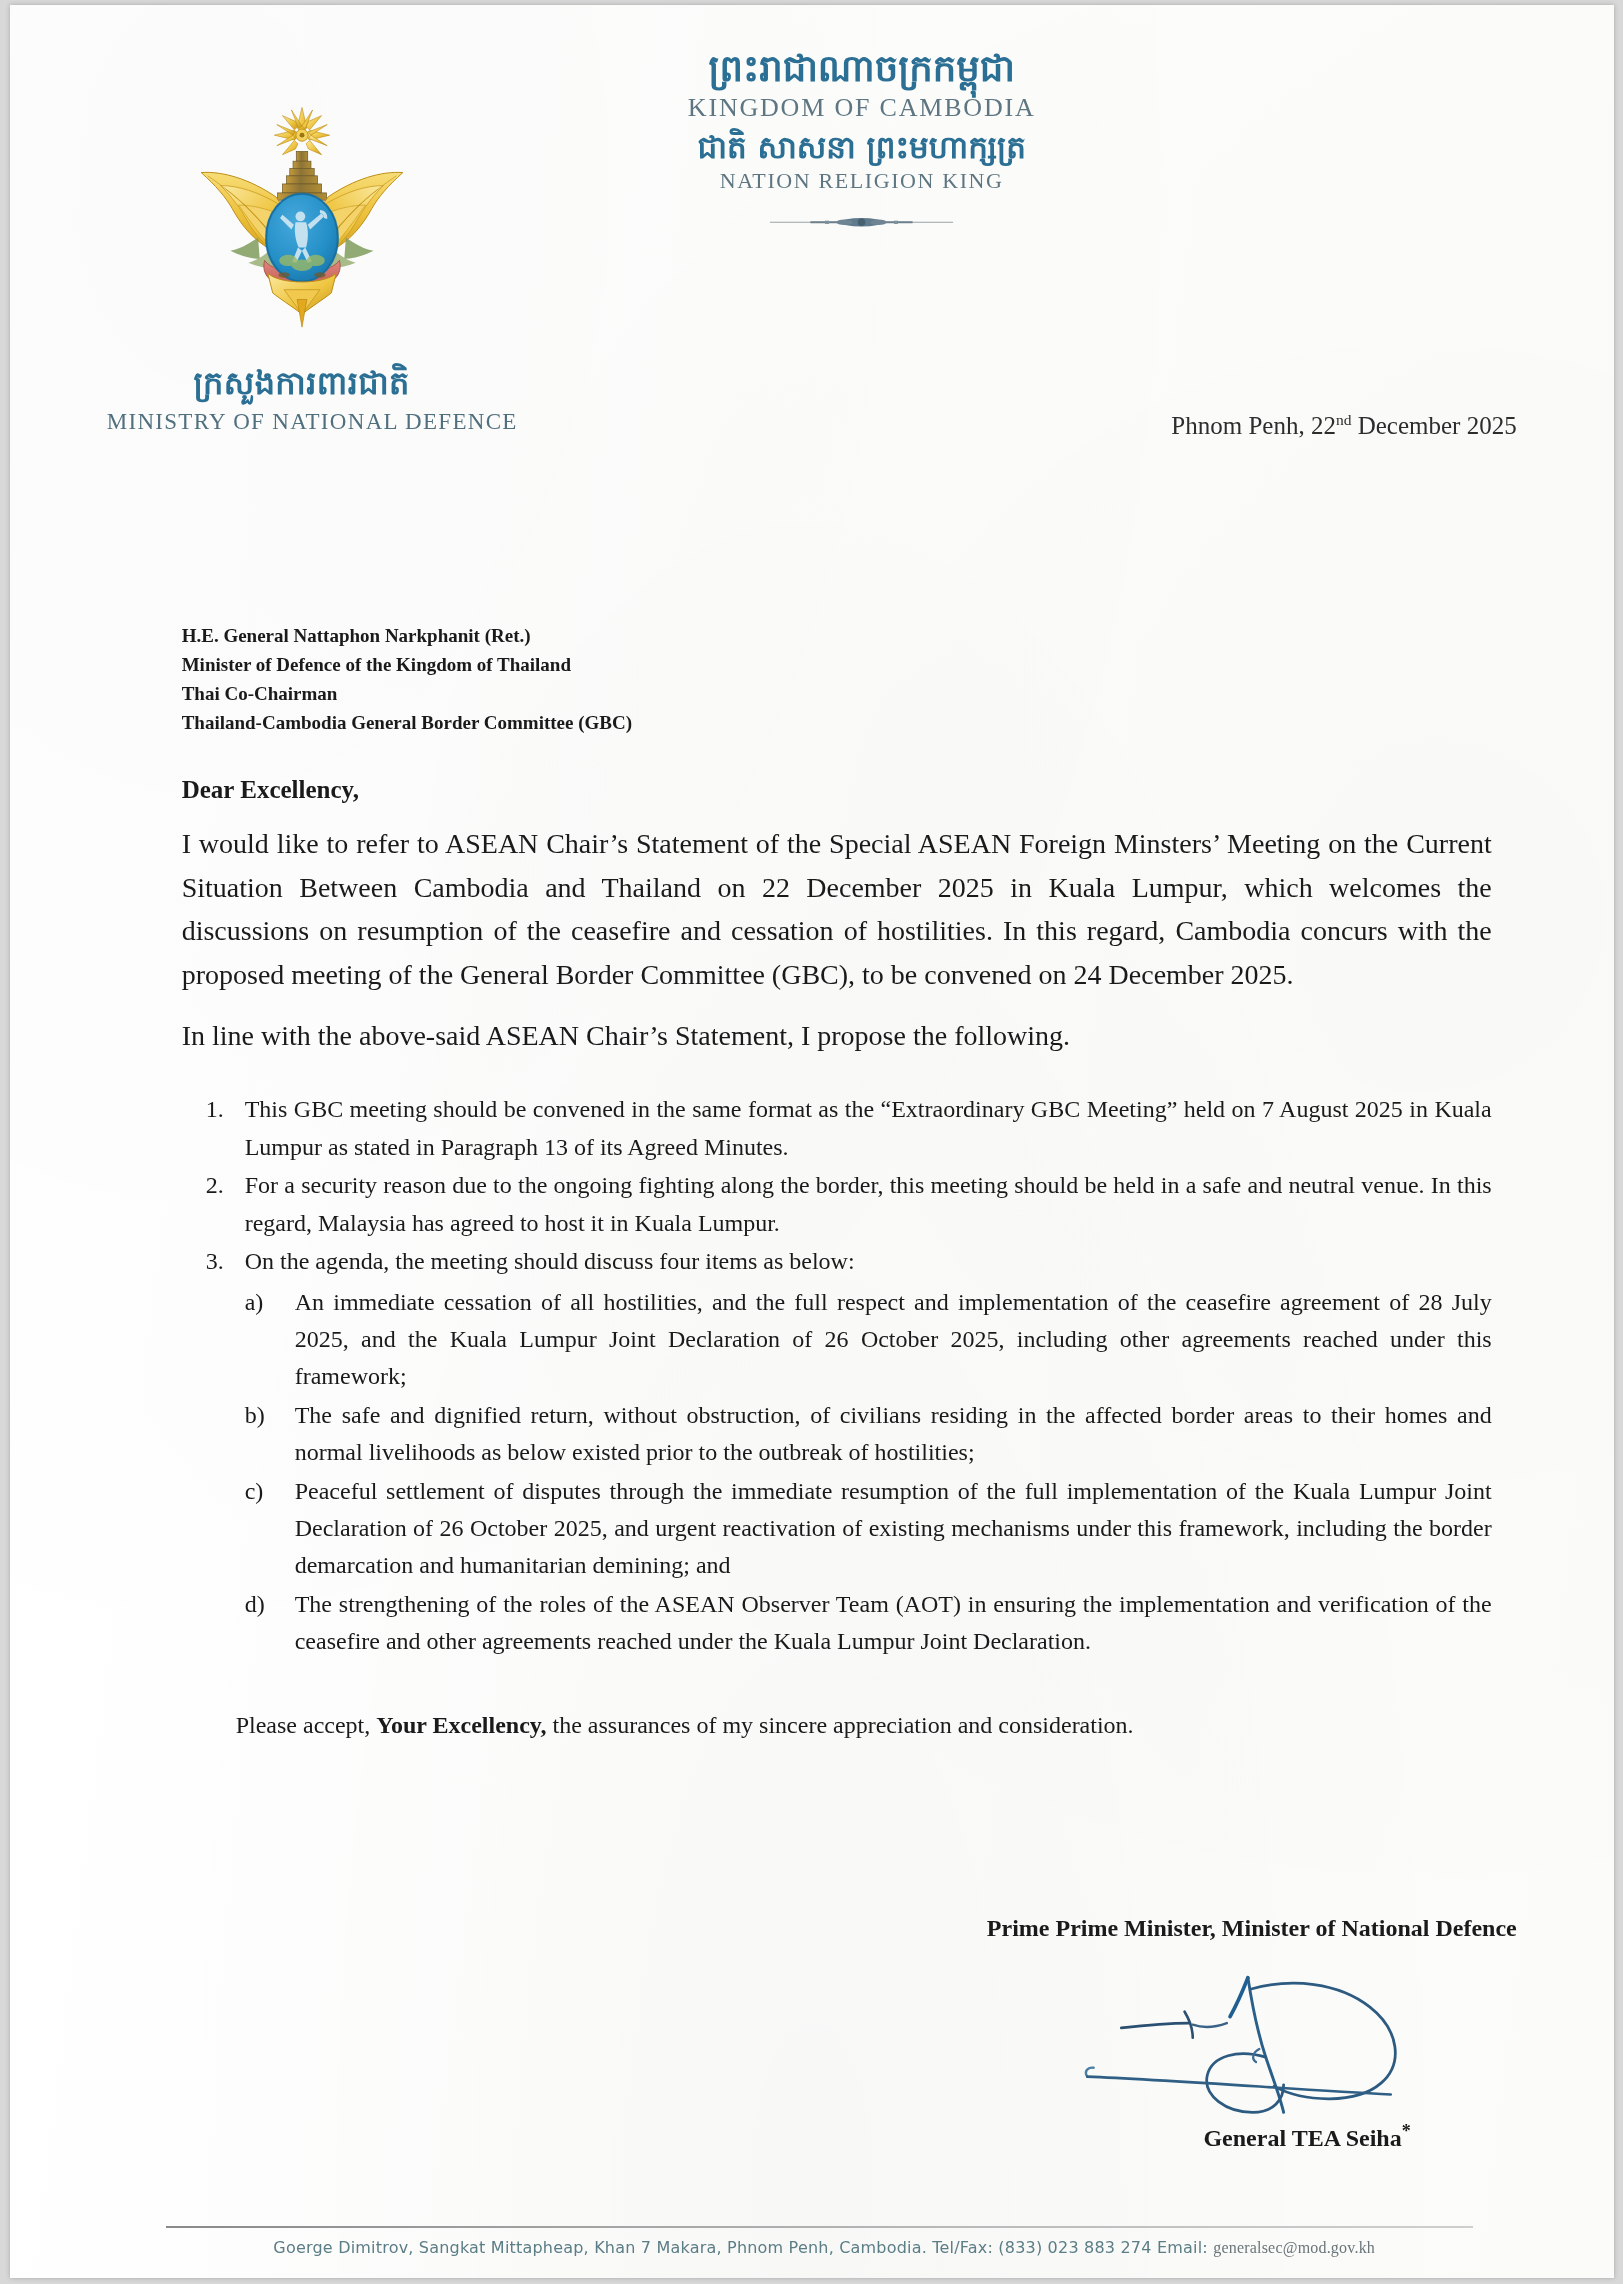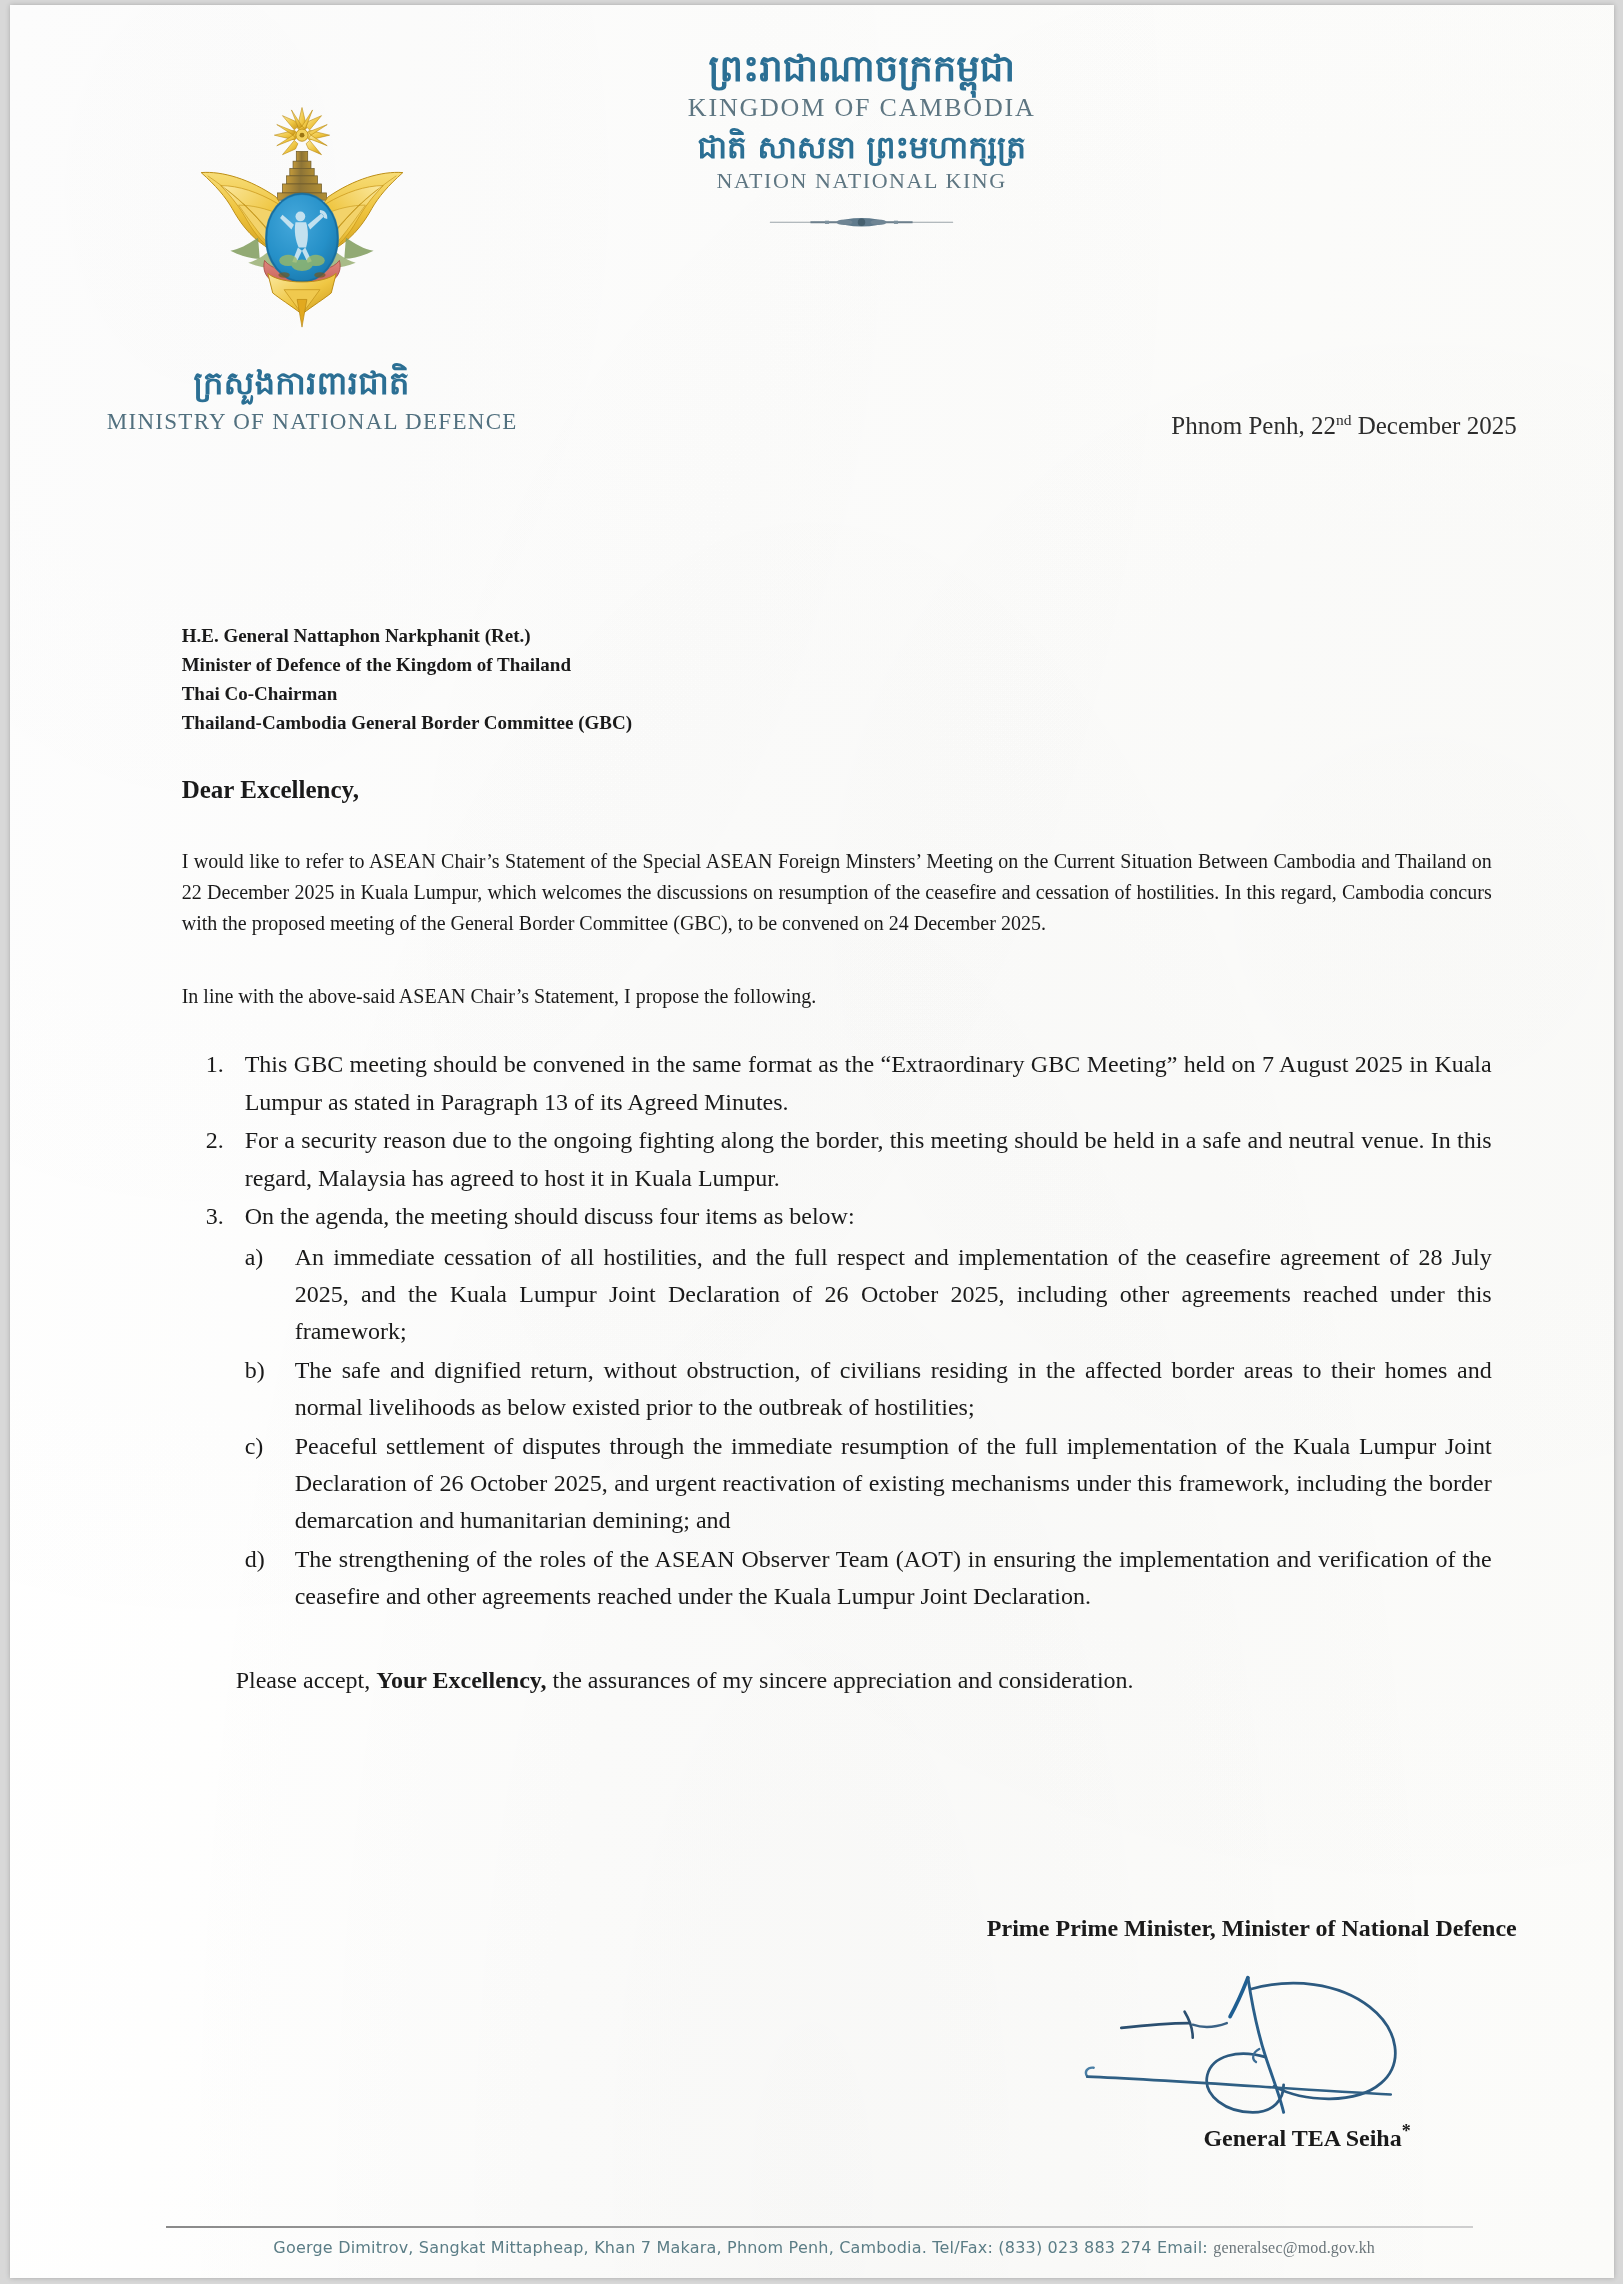--- a/index.html
+++ b/index.html
@@ -145,24 +145,24 @@
   }
   .addressee div { white-space: nowrap; }
 
   .salutation {
     font-size: 25px;
     font-weight: 700;
     margin-top: 39px;
   }
 
   p.para {
-    font-size: 20px;
+    font-size: 28px;
     line-height: 1.55;
     text-align: justify;
-    margin: 42px 0 0 0;
+    margin: 18px 0 0 0;
   }
 
   
   ol.main-list {
     list-style: none;
     margin: 34px 0 0 0;
     padding: 0;
   }
   ol.main-list > li {
     position: relative;
@@ -279,21 +279,21 @@
 <body>
 
 <div id="page">
 
   <div id="header">
 
     <div id="nation-block">
       <div class="kh-kingdom">ព្រះរាជាណាចក្រកម្ពុជា</div>
       <div class="en-kingdom">KINGDOM OF CAMBODIA</div>
       <div class="kh-motto">ជាតិ សាសនា ព្រះមហាក្សត្រ</div>
-      <div class="en-motto">NATION NATIONAL KING</div>
+      <div class="en-motto">NATION RELIGION KING</div>
 
       <svg id="divider" viewBox="0 0 230 18">
         <line x1="2" y1="9" x2="228" y2="9" stroke="#9aa3a8" stroke-width="1.4"></line>
         <line x1="52" y1="9" x2="178" y2="9" stroke="#6d7f8c" stroke-width="2.6"></line>
         <ellipse cx="115" cy="9" rx="26" ry="5.2" fill="#5f7a8c"></ellipse>
         <ellipse cx="94" cy="9" rx="10" ry="3.4" fill="#6f8594"></ellipse>
         <ellipse cx="136" cy="9" rx="10" ry="3.4" fill="#6f8594"></ellipse>
         <circle cx="115" cy="9" r="4.6" fill="#46606f"></circle>
         <rect x="70" y="7" width="5" height="4" fill="#7d919d"></rect>
         <rect x="155" y="7" width="5" height="4" fill="#7d919d"></rect>

